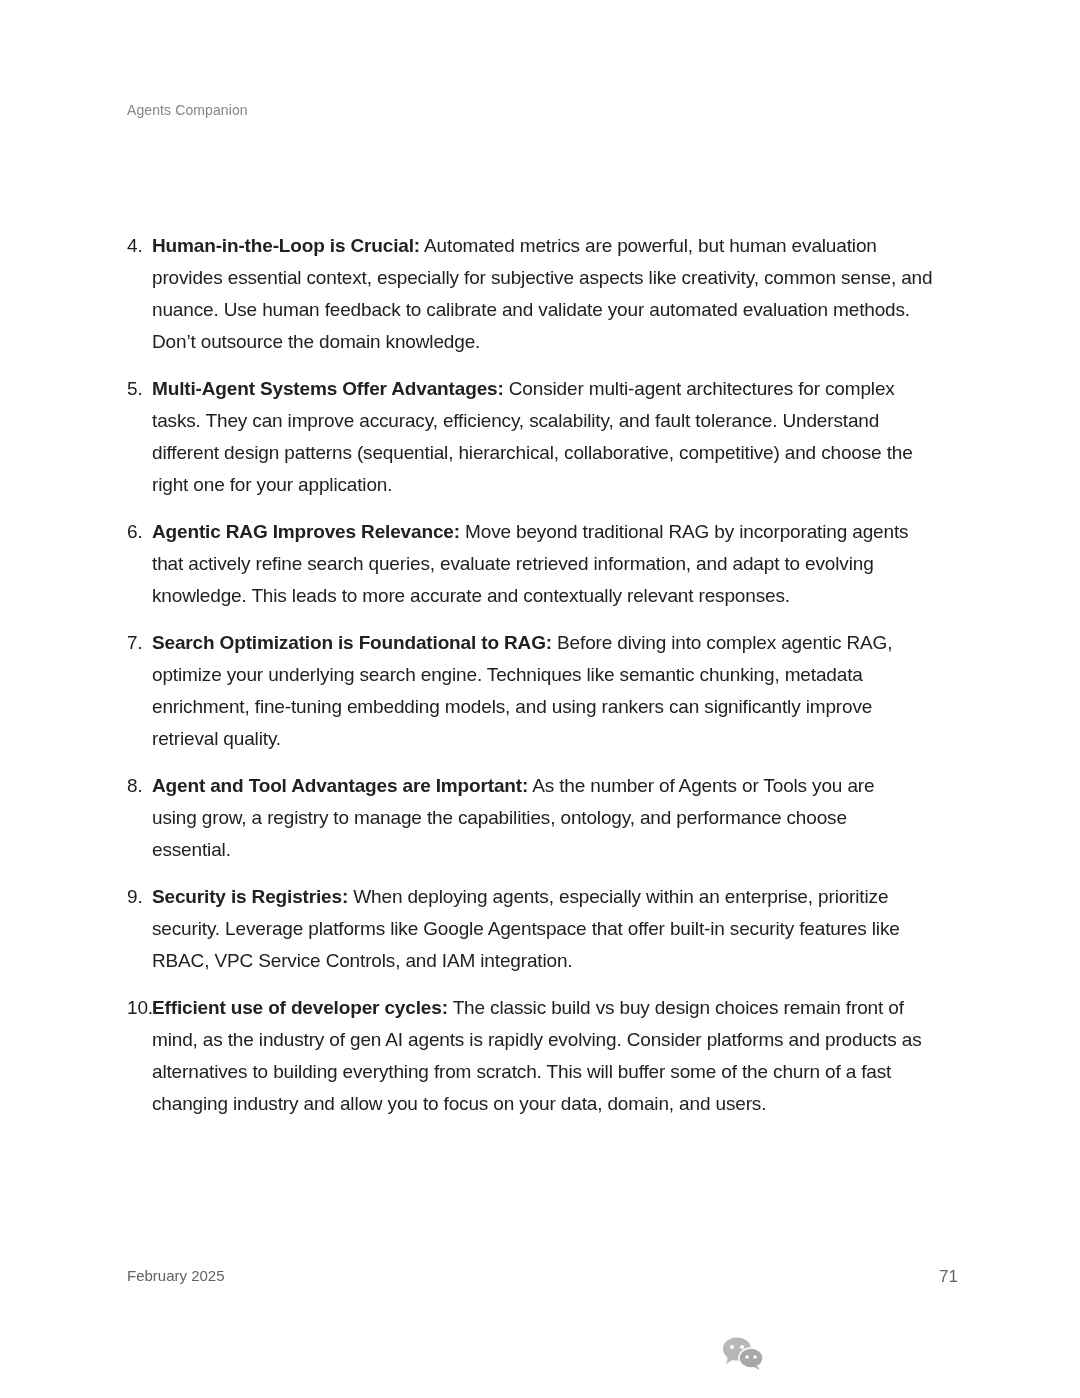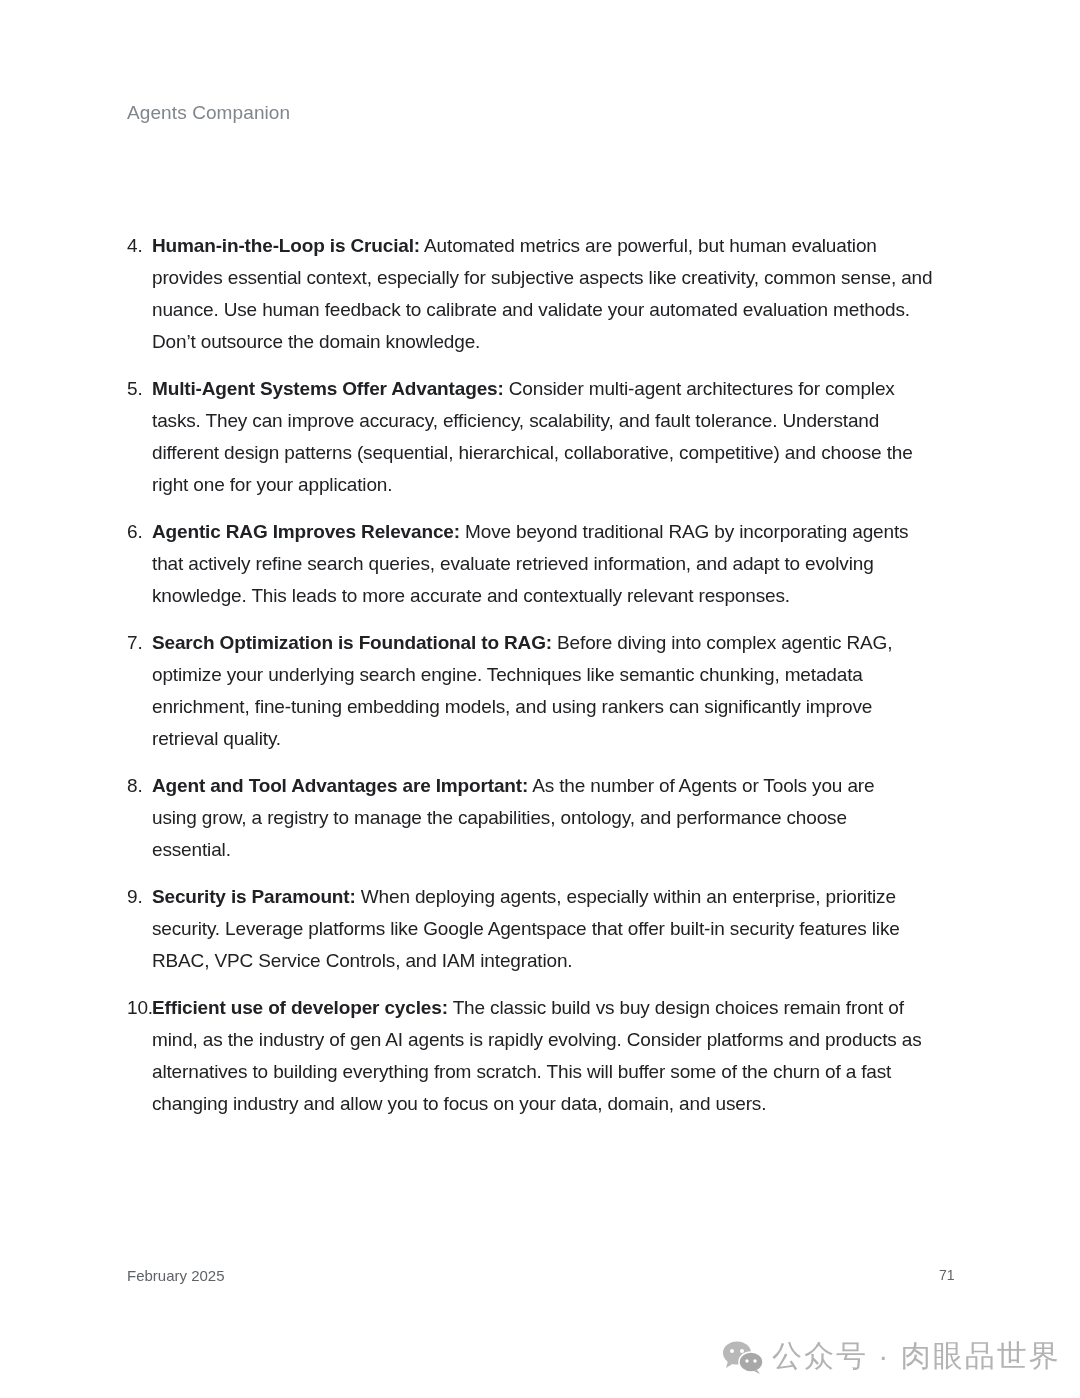--- a/index.html
+++ b/index.html
@@ -12,21 +12,21 @@
       height: 1398px;
       position: relative;
       overflow: hidden;
       font-family: "Liberation Sans", sans-serif;
       color: #1f1f1f;
     }
     .page-header {
       position: absolute;
       left: 127px;
       top: 102px;
-      font-size: 19px;
+      font-size: 14px;
       color: #80868b;
       letter-spacing: 0.1px;
     }
     .content-list {
       position: absolute;
       left: 127px;
       top: 230px;
       width: 840px;
       margin: 0;
       padding: 0;
@@ -57,21 +57,21 @@
       position: absolute;
       left: 127px;
       top: 1267px;
       font-size: 15px;
       color: #5f6368;
     }
     .page-footer-number {
       position: absolute;
       left: 939px;
       top: 1267px;
-      font-size: 14px;
+      font-size: 17px;
       color: #5f6368;
     }
     .watermark {
       position: absolute;
       left: 722px;
       top: 1336px;
       display: flex;
       align-items: center;
       color: #b3b3b3;
       font-size: 30px;
@@ -99,21 +99,21 @@
   <li class="list-item" style="width:770px;">
     <span class="item-number">6.</span><span class="item-title">Agentic RAG Improves Relevance:</span><span class="item-body"> Move beyond traditional RAG by incorporating agents that actively refine search queries, evaluate retrieved information, and adapt to evolving knowledge. This leads to more accurate and contextually relevant responses.</span>
   </li>
   <li class="list-item" style="width:790px;">
     <span class="item-number">7.</span><span class="item-title">Search Optimization is Foundational to RAG:</span><span class="item-body"> Before diving into complex agentic RAG, optimize your underlying search engine. Techniques like semantic chunking, metadata enrichment, fine-tuning embedding models, and using rankers can significantly improve retrieval quality.</span>
   </li>
   <li class="list-item" style="width:760px;">
     <span class="item-number">8.</span><span class="item-title">Agent and Tool Advantages are Important:</span><span class="item-body"> As the number of Agents or Tools you are using grow, a registry to manage the capabilities, ontology, and performance choose essential.</span>
   </li>
   <li class="list-item" style="width:800px;">
-    <span class="item-number">9.</span><span class="item-title">Security is Paramount:</span><span class="item-body"> When deploying agents, especially within an enterprise, prioritize security. Leverage platforms like Google Agentspace that offer built-in security features like RBAC, VPC Service Controls, and IAM integration.</span>
+    <span class="item-number">9.</span><span class="item-title">Security is Registries:</span><span class="item-body"> When deploying agents, especially within an enterprise, prioritize security. Leverage platforms like Google Agentspace that offer built-in security features like RBAC, VPC Service Controls, and IAM integration.</span>
   </li>
   <li class="list-item" style="width:800px;">
     <span class="item-number wide">10.</span><span class="item-title">Efficient use of developer cycles:</span><span class="item-body"> The classic build vs buy design choices remain front of mind, as the industry of gen AI agents is rapidly evolving. Consider platforms and products as alternatives to building everything from scratch. This will buffer some of the churn of a fast changing industry and allow you to focus on your data, domain, and users.</span>
   </li>
 </ol>
 
 <div class="page-footer-date">February 2025</div>
 <div class="page-footer-number">71</div>
 
 <div class="watermark">
@@ -122,14 +122,13 @@
       <ellipse cx="15" cy="13" rx="14" ry="11.5" fill="#b8b8b8"></ellipse>
       <polygon points="6,21 4,28 12,23" fill="#b8b8b8"></polygon>
       <circle cx="10" cy="11" r="2" fill="#ffffff"></circle>
       <circle cx="20" cy="11" r="2" fill="#ffffff"></circle>
       <ellipse cx="29" cy="22" rx="12" ry="10" fill="#a8a8a8" stroke="#ffffff" stroke-width="1.5"></ellipse>
       <polygon points="35,30 38,34 32,31" fill="#a8a8a8"></polygon>
       <circle cx="25" cy="21" r="1.7" fill="#ffffff"></circle>
       <circle cx="33" cy="21" r="1.7" fill="#ffffff"></circle>
     </svg>
   </span>
-  <span>公众号 · 肉眼品世界</span>
 </div>
 
 </body></html>

